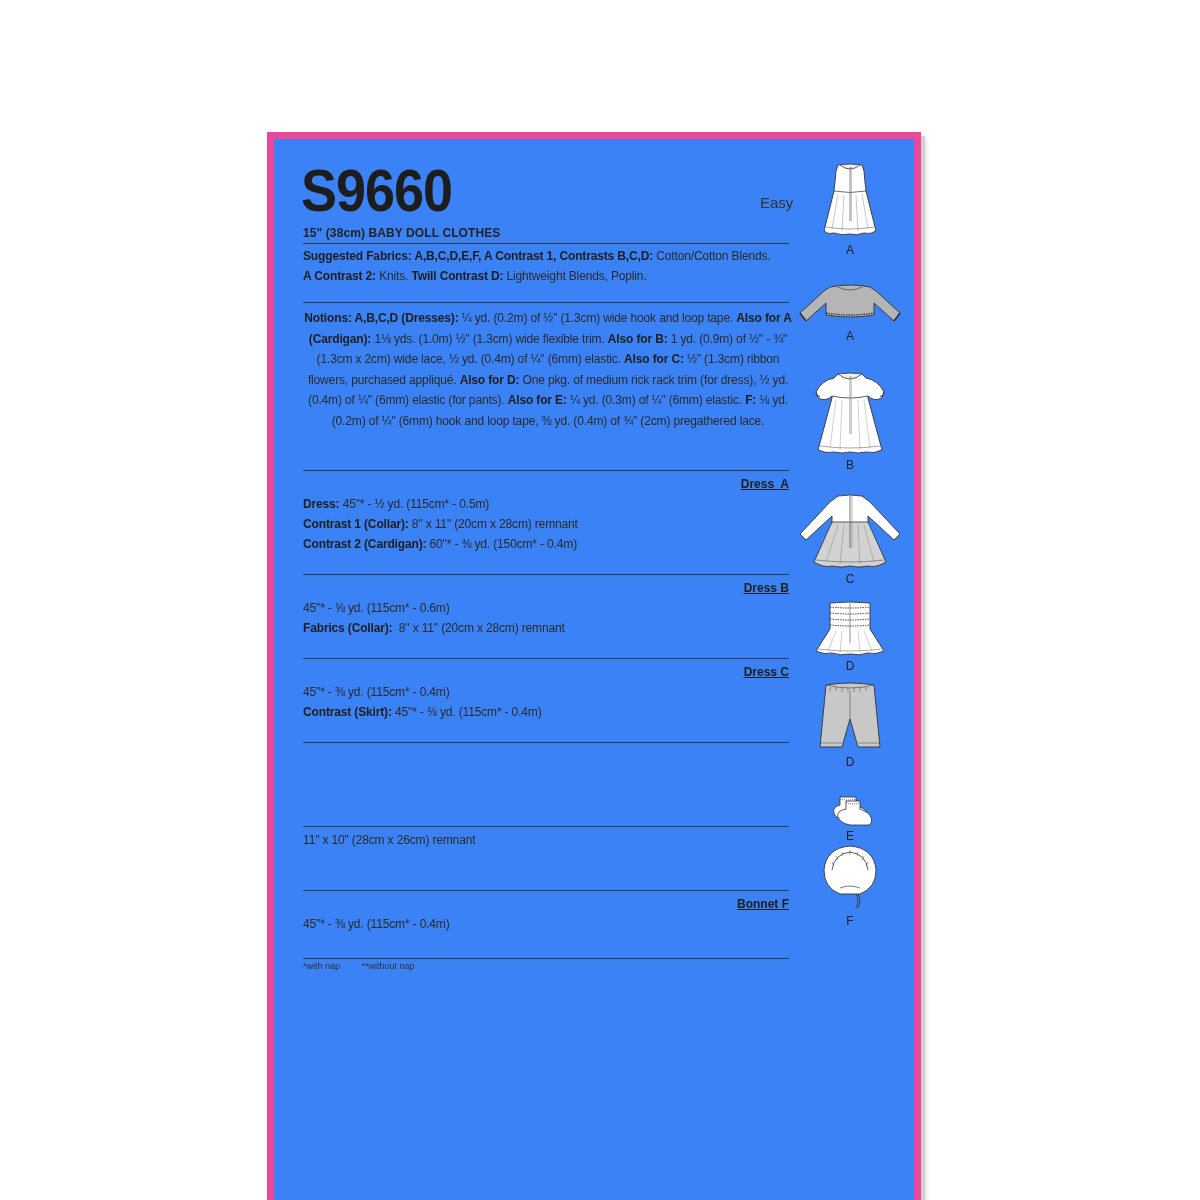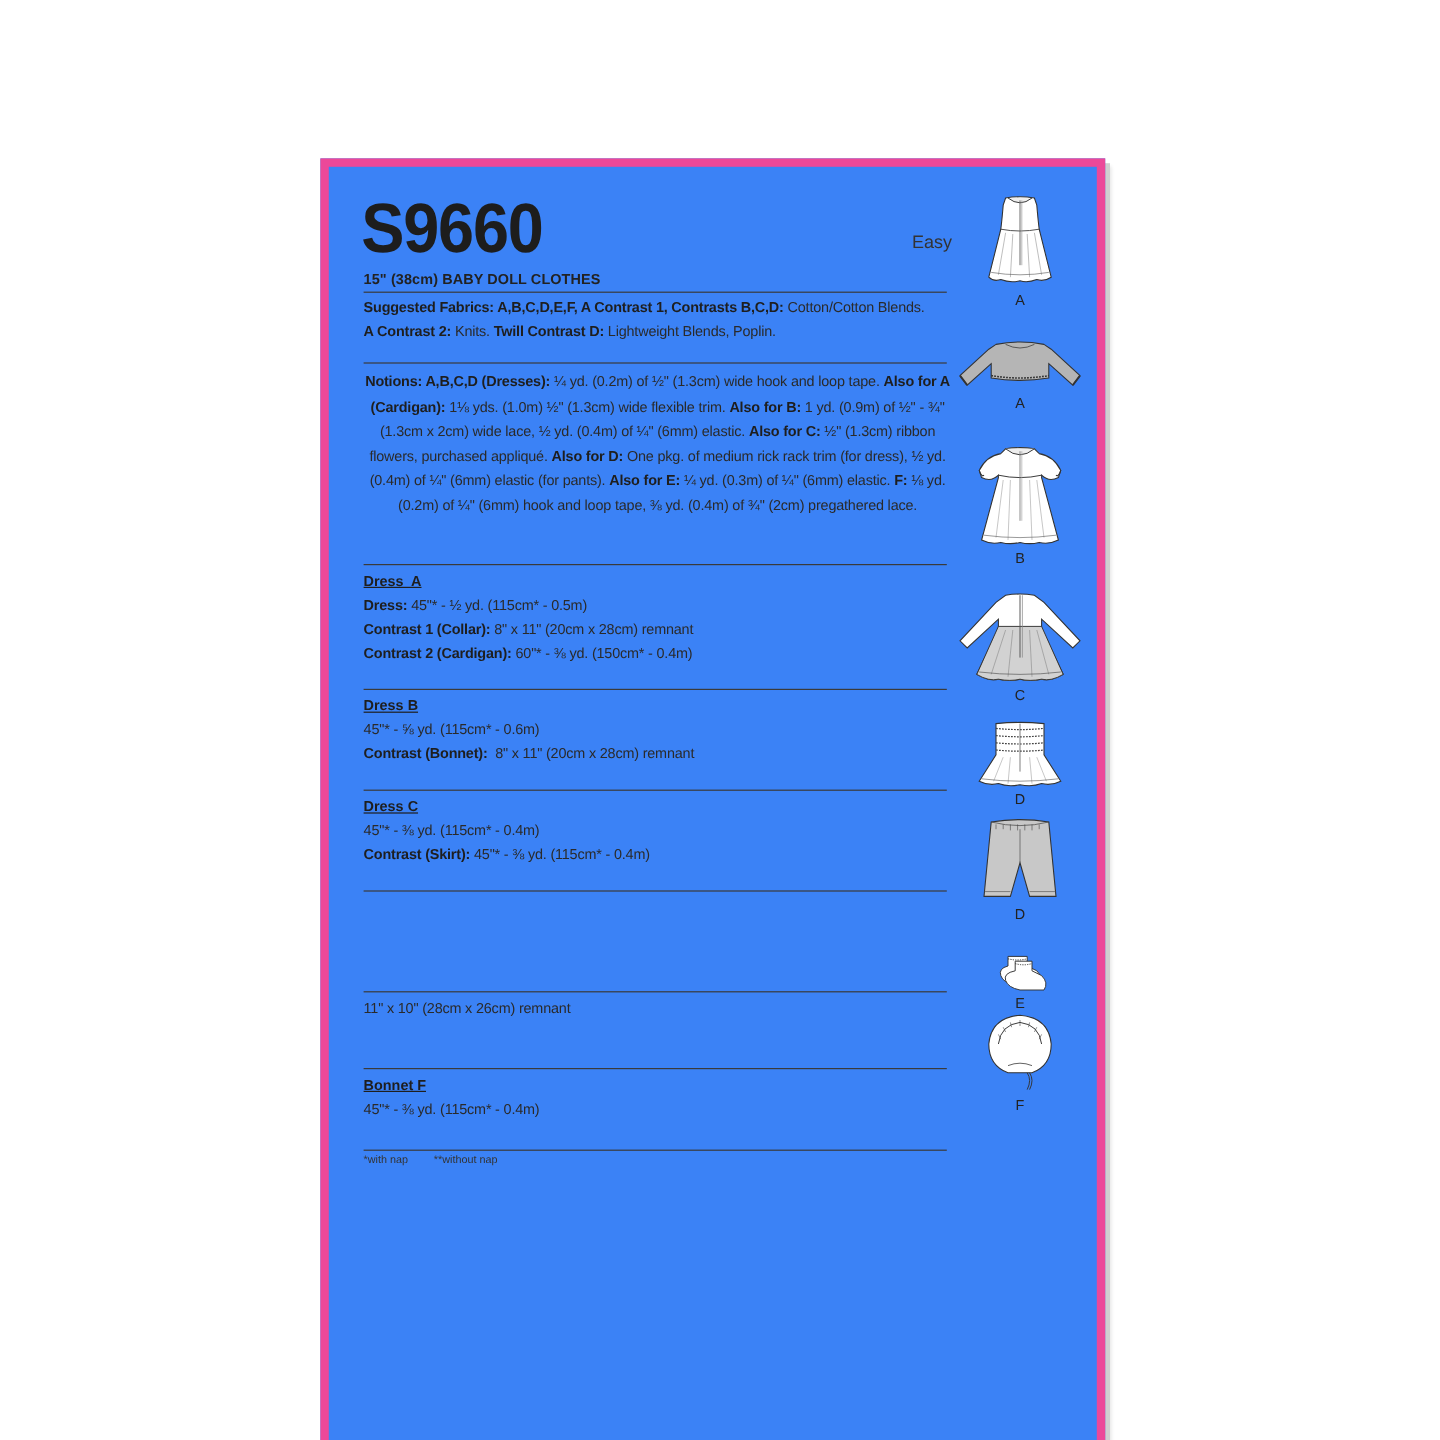--- a/index.html
+++ b/index.html
@@ -82,20 +82,21 @@
       left: 29px;
       width: 486px;
     }
     .section-title {
       font-size: 12px;
       font-weight: bold;
       text-decoration: underline;
       color: #1e1e1e;
       line-height: 20px;
       white-space: pre;
+      text-align: right;
     }
     .section-line {
       font-size: 12px;
       line-height: 20px;
       color: #2a2a2a;
       letter-spacing: -0.15px;
     }
     .section-line b {
       font-weight: bold;
       color: #1e1e1e;
@@ -154,21 +155,21 @@
     <div class="section-title">Dress  A</div>
     <div class="section-line"><b>Dress:</b><span> 45"* - ½ yd. (115cm* - 0.5m)</span></div>
     <div class="section-line"><b>Contrast 1 (Collar):</b><span> 8" x 11" (20cm x 28cm) remnant</span></div>
     <div class="section-line"><b>Contrast 2 (Cardigan):</b><span> 60"* - ⅜ yd. (150cm* - 0.4m)</span></div>
   </div>
 
   <div class="rule" style="top:435px"></div>
   <div class="section" style="top:439px">
     <div class="section-title">Dress B</div>
     <div class="section-line"><b></b><span>45"* - ⅝ yd. (115cm* - 0.6m)</span></div>
-    <div class="section-line" style="white-space:pre"><b>Contrast (Bonnet):</b><span>  8" x 11" (20cm x 28cm) remnant</span></div>
+    <div class="section-line" style="white-space:pre"><b>Fabrics (Collar):</b><span>  8" x 11" (20cm x 28cm) remnant</span></div>
   </div>
 
   <div class="rule" style="top:519px"></div>
   <div class="section" style="top:523px">
     <div class="section-title">Dress C</div>
     <div class="section-line"><b></b><span>45"* - ⅜ yd. (115cm* - 0.4m)</span></div>
     <div class="section-line"><b>Contrast (Skirt):</b><span> 45"* - ⅜ yd. (115cm* - 0.4m)</span></div>
   </div>
 
   <div class="rule" style="top:603px"></div>

